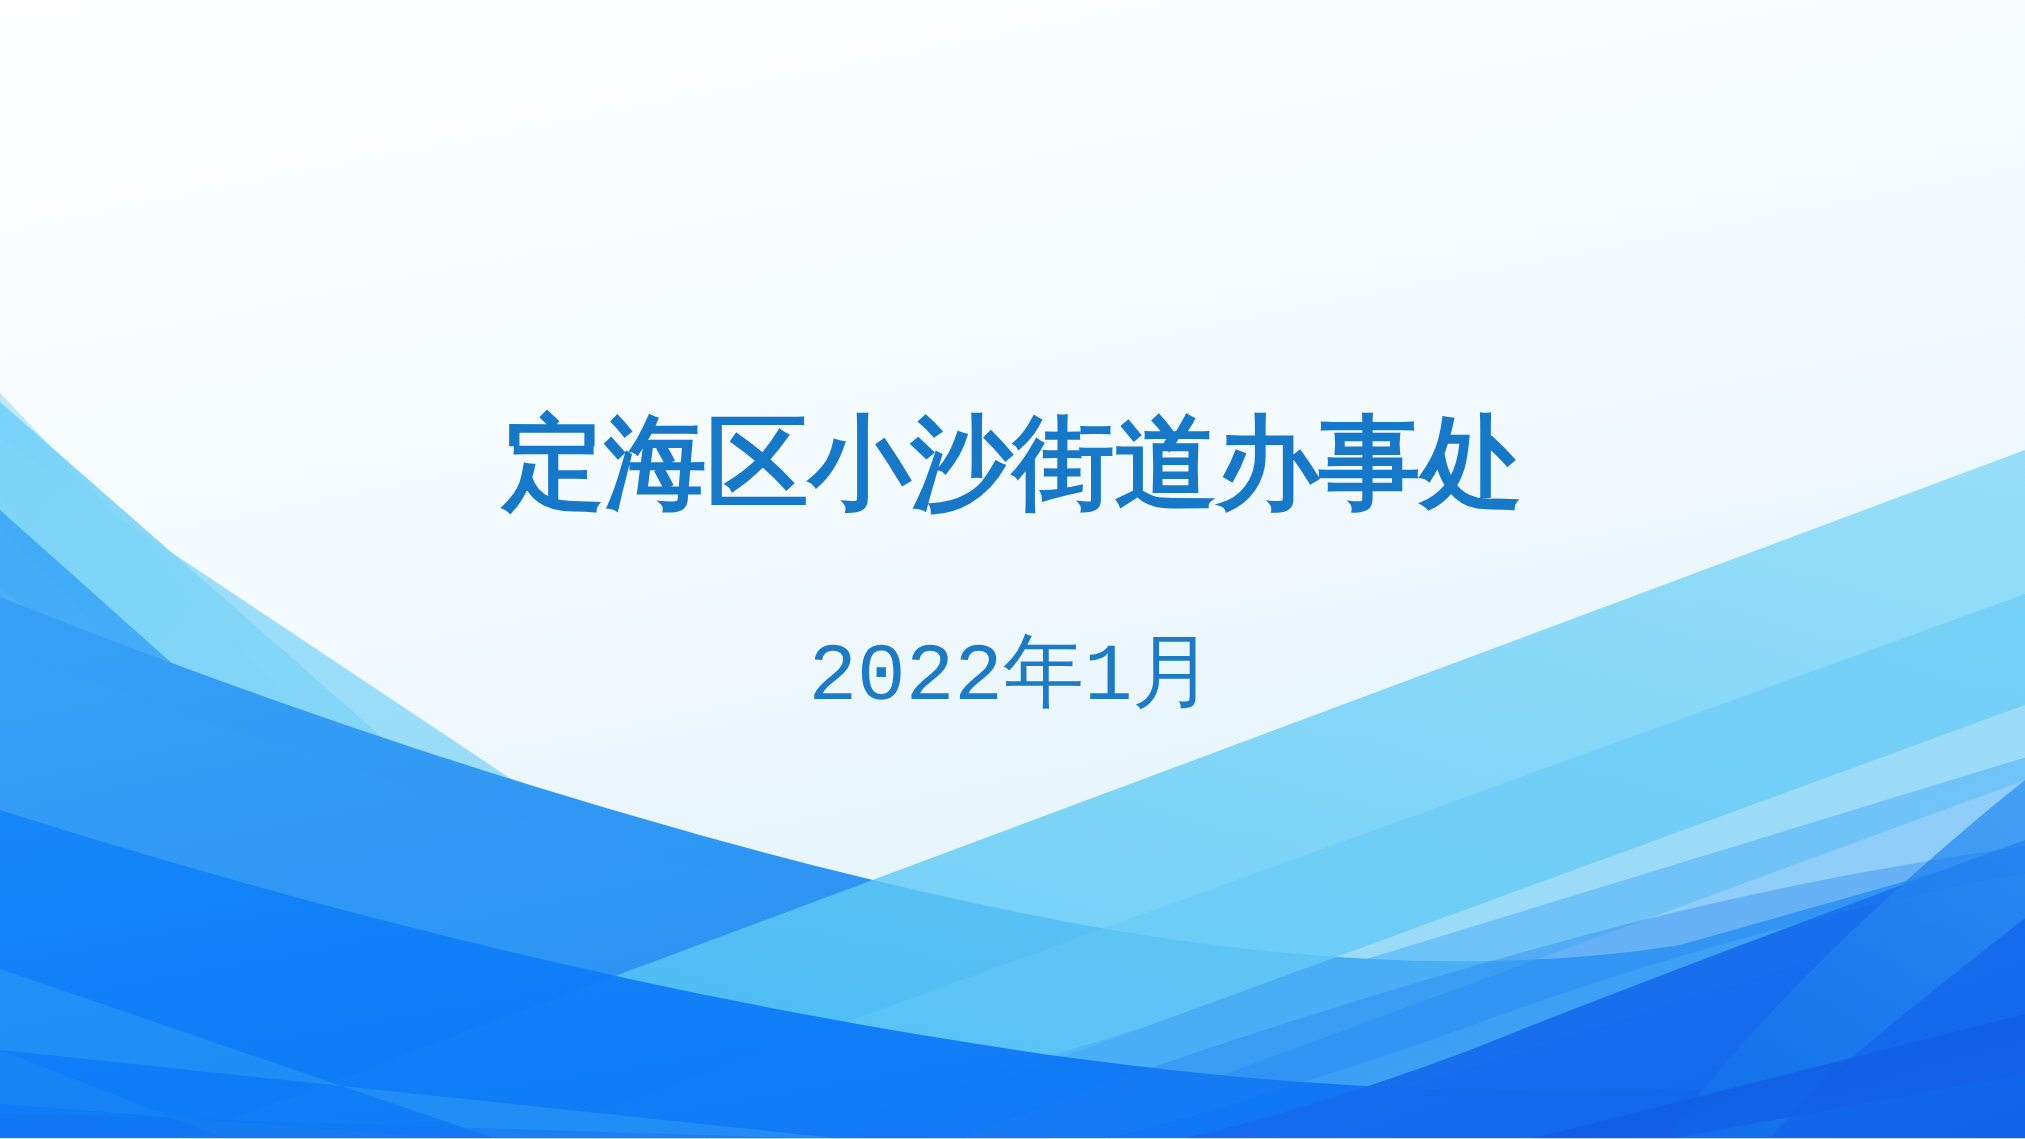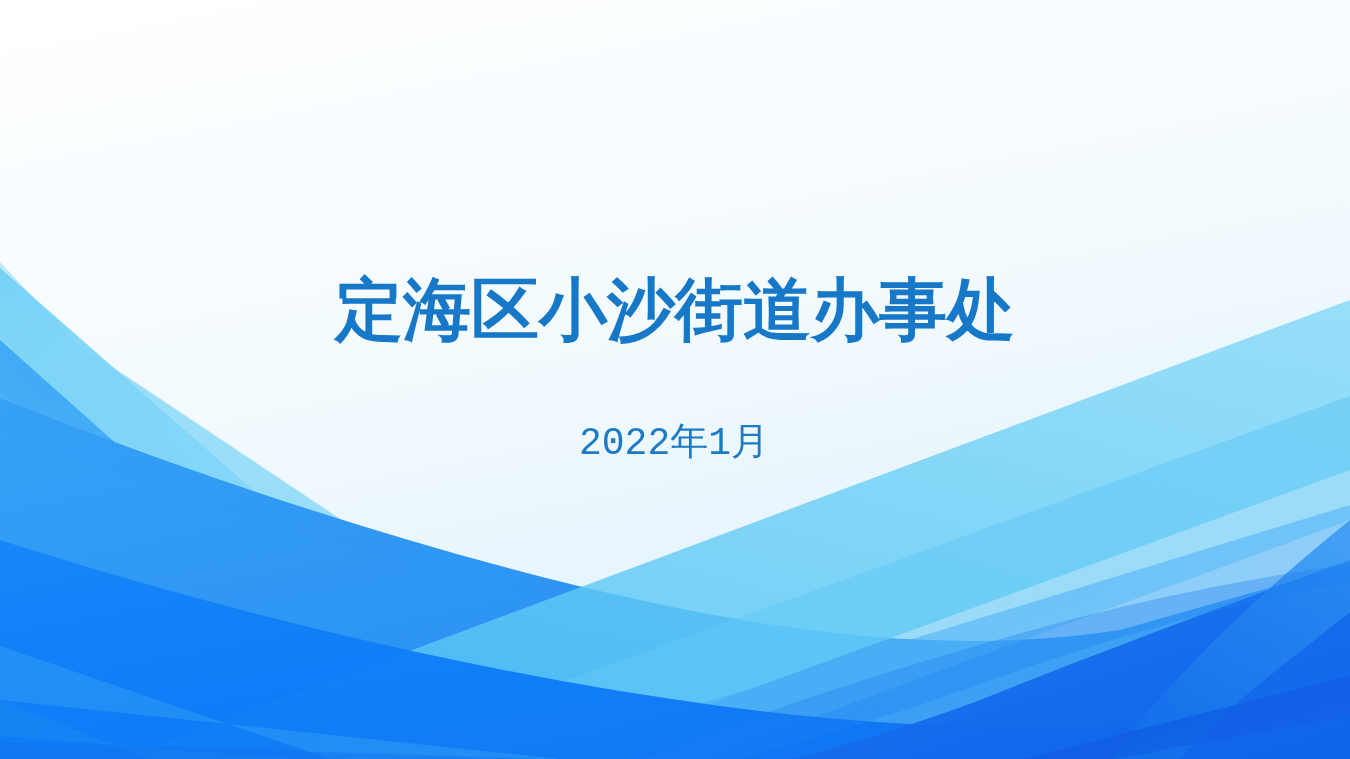--- a/index.html
+++ b/index.html
@@ -52,21 +52,21 @@
     letter-spacing: 0px;
     color: #1878c8;
     white-space: nowrap;
   }
   #slide-subtitle {
     position: absolute;
     left: 0;
     top: 423px;
     width: 1348px;
     text-align: center;
-    font-size: 38px;
+    font-size: 54px;
     line-height: 1.1;
     font-weight: 400;
     color: #1c7bc4;
     white-space: nowrap;
   }
 </style>
 </head>
 <body>
 
 <div id="slide">

